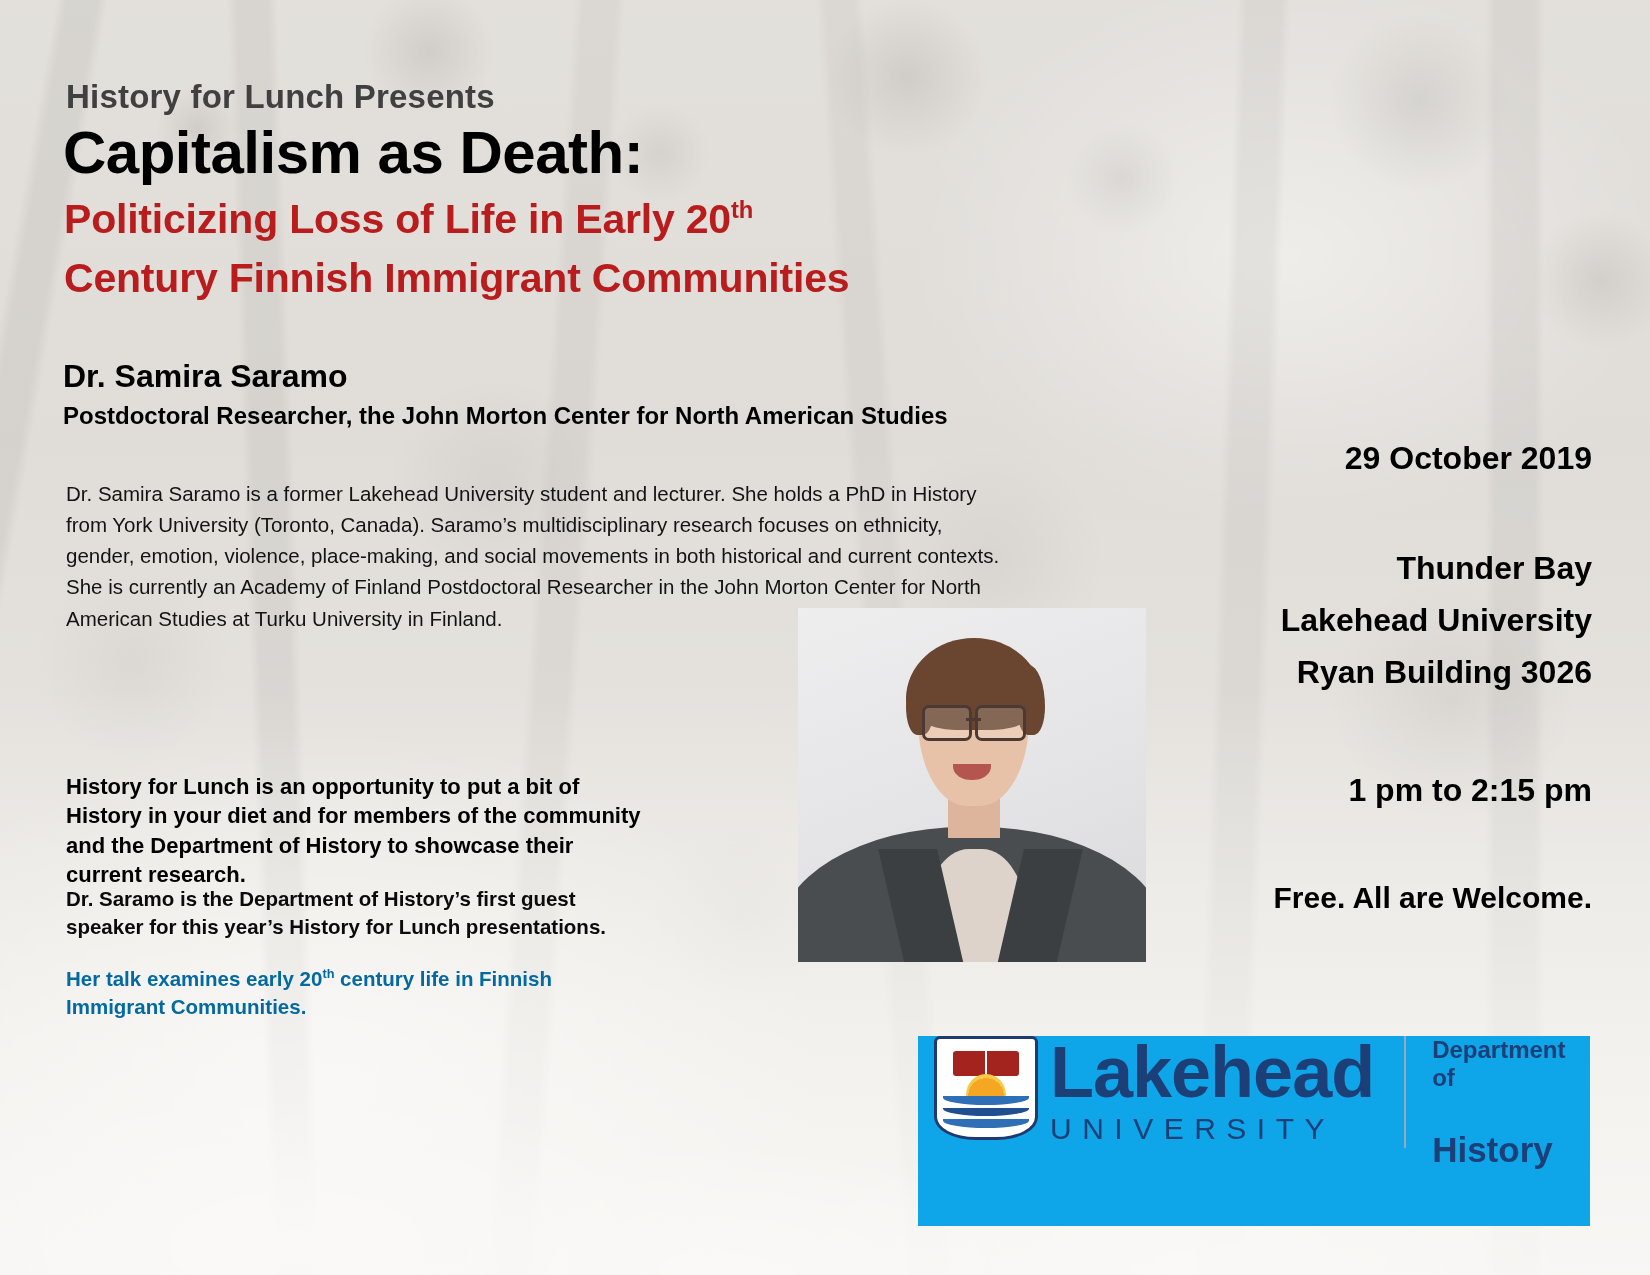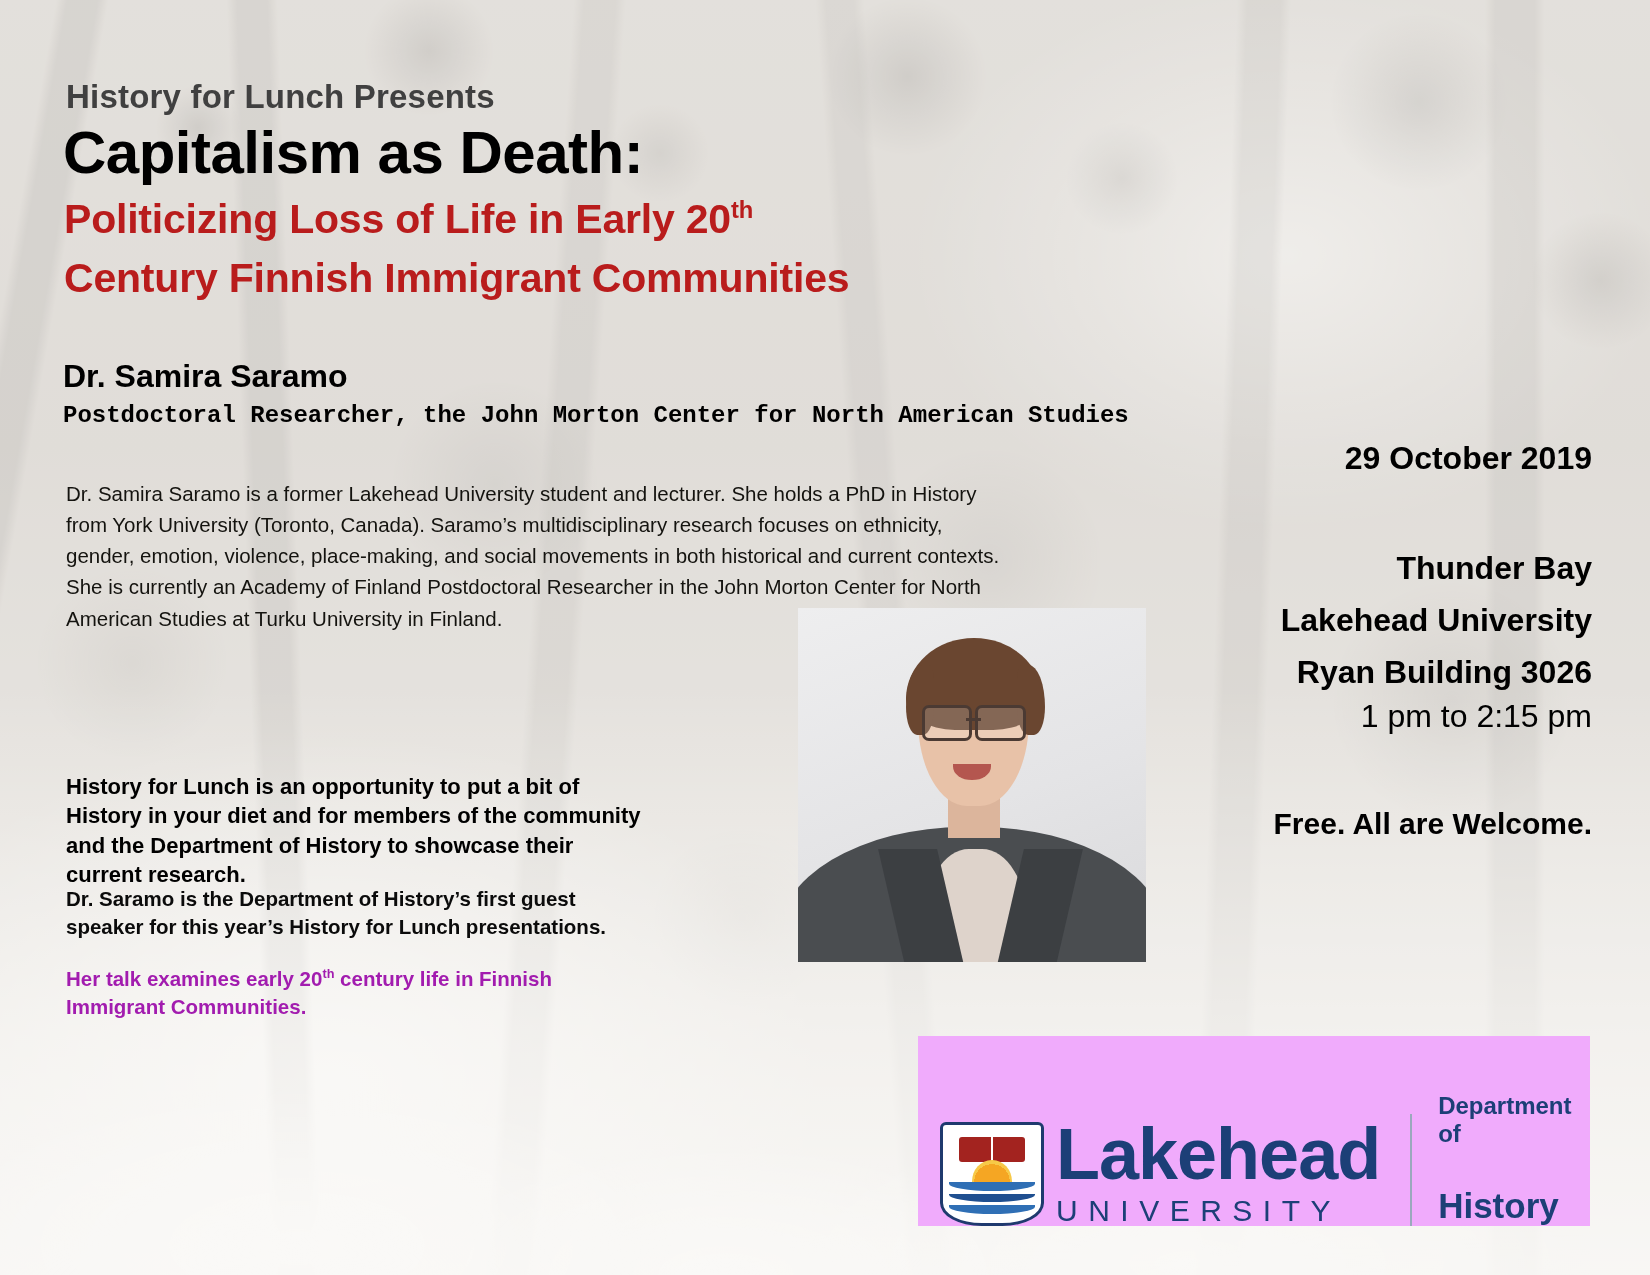--- a/index.html
+++ b/index.html
@@ -132,21 +132,20 @@
     font-weight: bold;
     color: #000;
   }
   .speaker-role {
     position: absolute;
     left: 63px;
     top: 402px;
     font-size: 24px;
     font-weight: bold;
     color: #000;
-    font-family: Liberation Mono, monospace;
   }
 
   .bio {
     position: absolute;
     left: 66px;
     top: 478px;
     width: 940px;
     font-size: 20.5px;
     line-height: 1.52;
     color: #14130f;
@@ -173,21 +172,21 @@
     color: #0b0b0b;
   }
   .talk-note {
     position: absolute;
     left: 66px;
     top: 965px;
     width: 580px;
     font-size: 20.5px;
     font-weight: bold;
     line-height: 1.38;
-    color: #a21caf;
+    color: #0369a1;
   }
   .talk-note sup {
     font-size: 0.62em;
     vertical-align: super;
     line-height: 0;
   }
 
   
   .right-col {
     position: absolute;
@@ -202,21 +201,22 @@
     font-weight: bold;
     margin-bottom: 66px;
   }
   .venue-line {
     font-size: 32px;
     font-weight: bold;
     line-height: 1.62;
   }
   .time {
     font-size: 32px;
-    font-weight: normal;
+    font-weight: bold;
+    margin-top: 74px;
   }
   .free {
     font-size: 30px;
     font-weight: bold;
     margin-top: 72px;
   }
 
   
   .portrait {
     position: absolute;
@@ -348,24 +348,24 @@
     border-radius: 0 0 60% 60% / 0 0 100% 100%;
   }
 
   
   .logo-box {
     position: absolute;
     left: 918px;
     top: 1036px;
     width: 672px;
     height: 190px;
-    background: #f0abfc;
+    background: #0ea5e9;
     display: flex;
-    align-items: flex-end;
-    padding-left: 8px;
+    align-items: flex-start;
+    padding-left: 2px;
     box-sizing: border-box;
   }
   .crest {
     width: 104px;
     height: 104px;
     position: relative;
     margin-left: 14px;
     margin-right: 12px;
     flex: 0 0 auto;
   }

